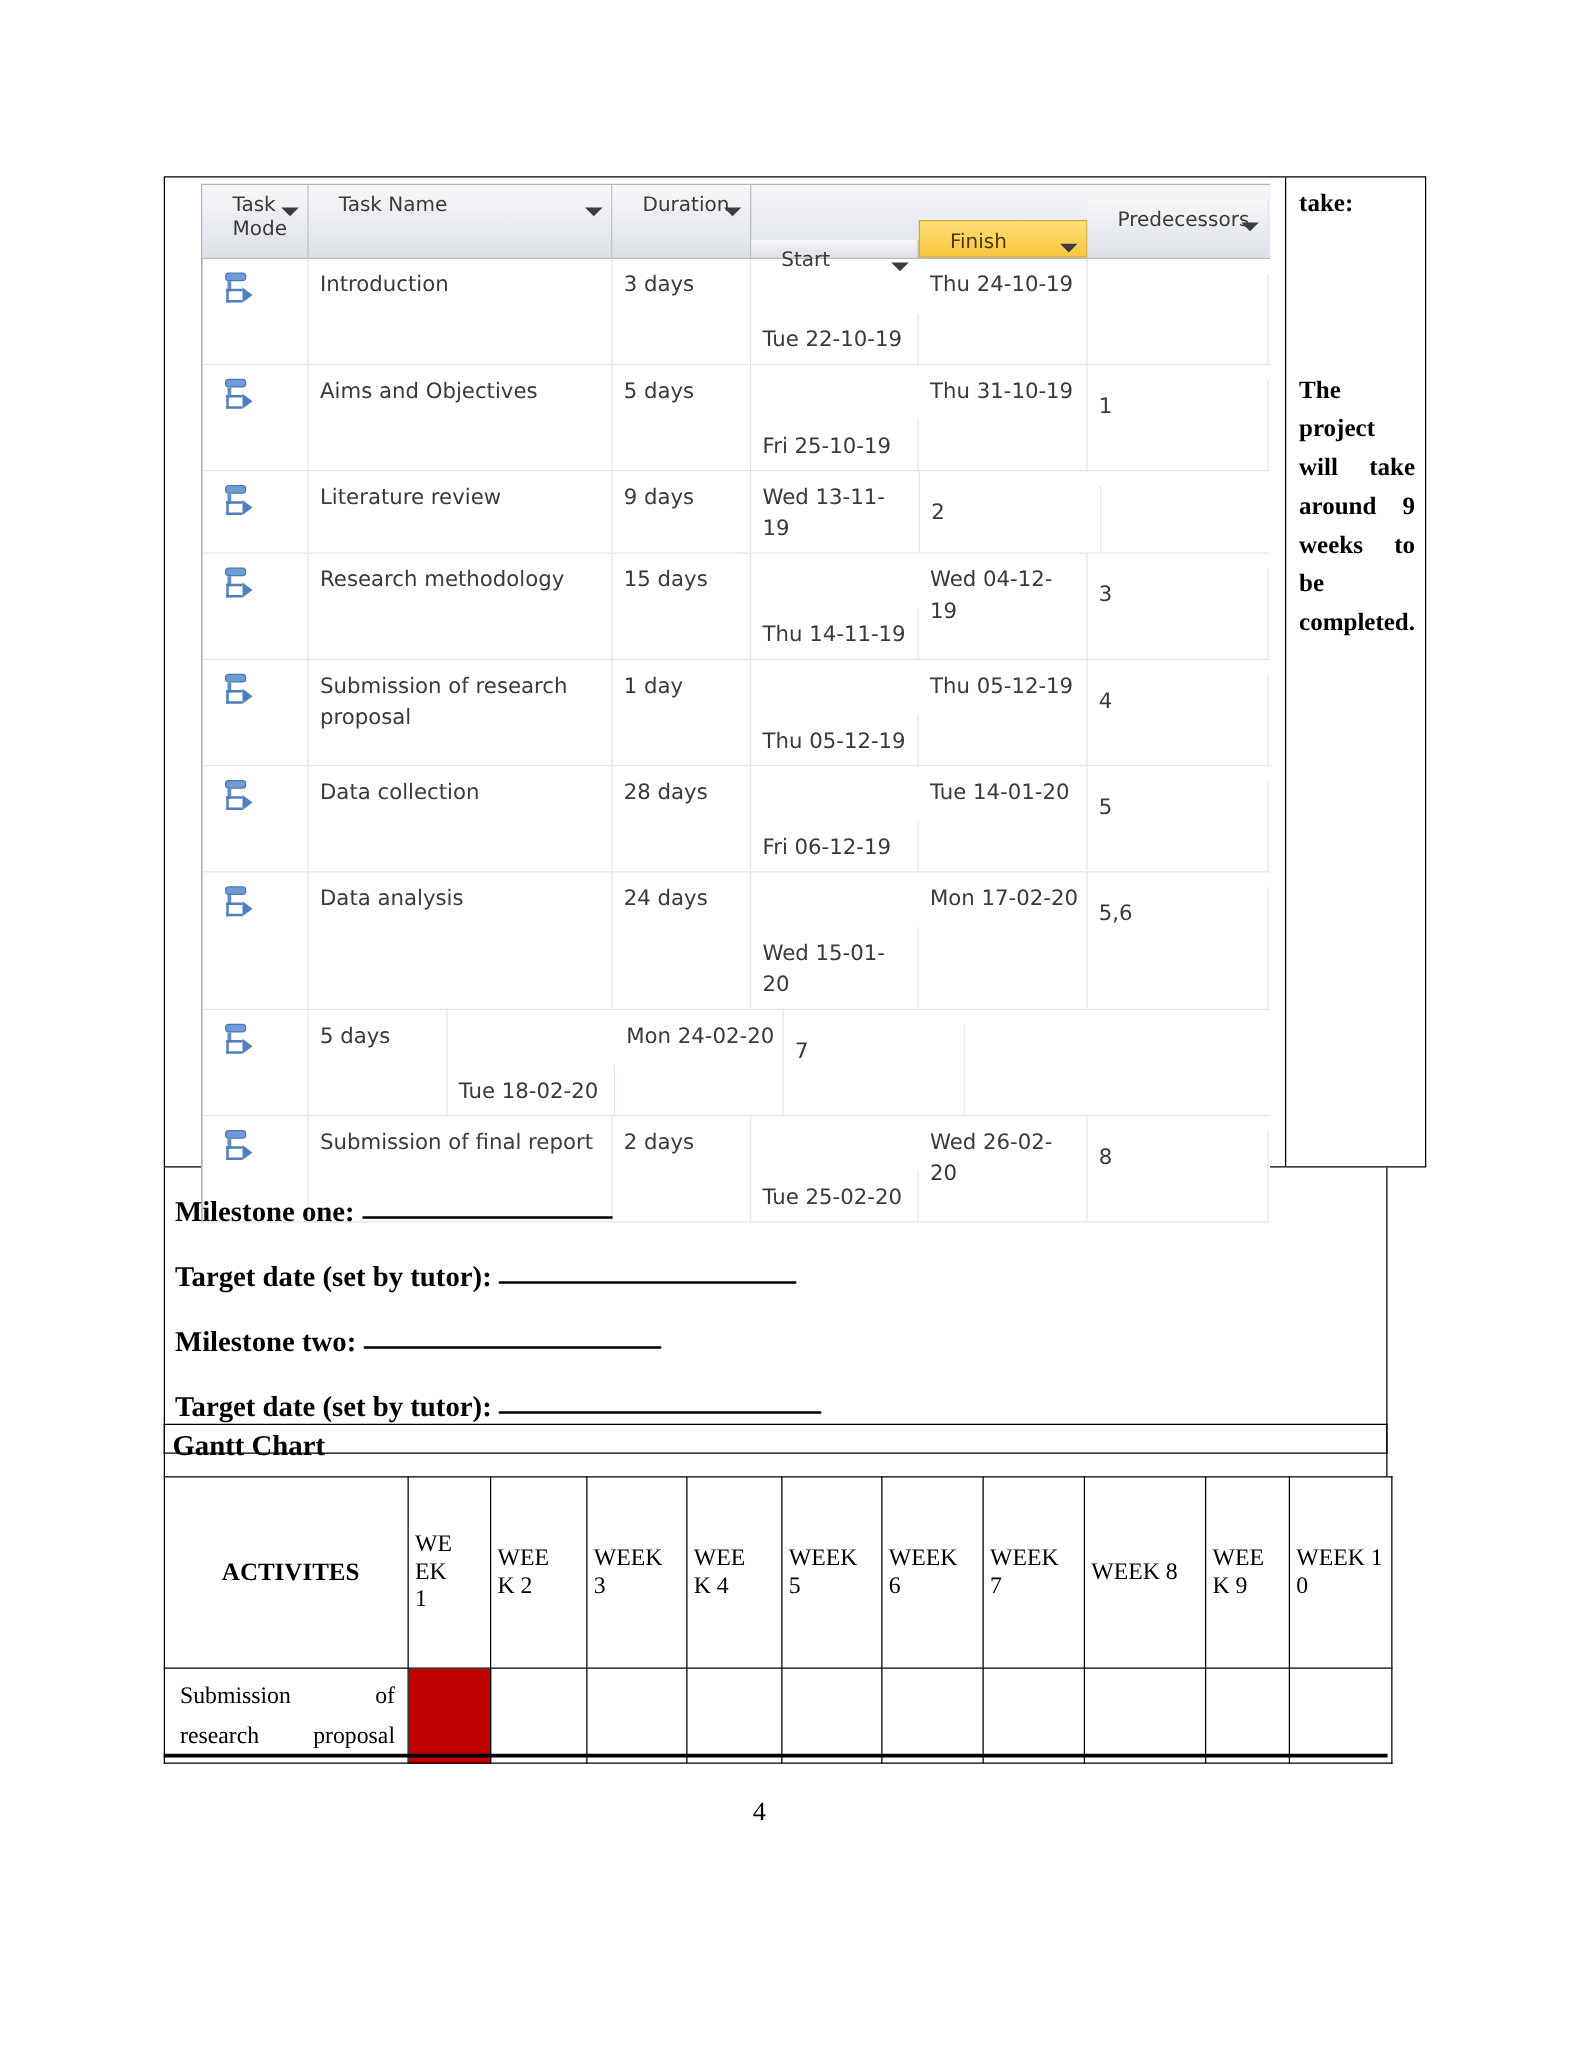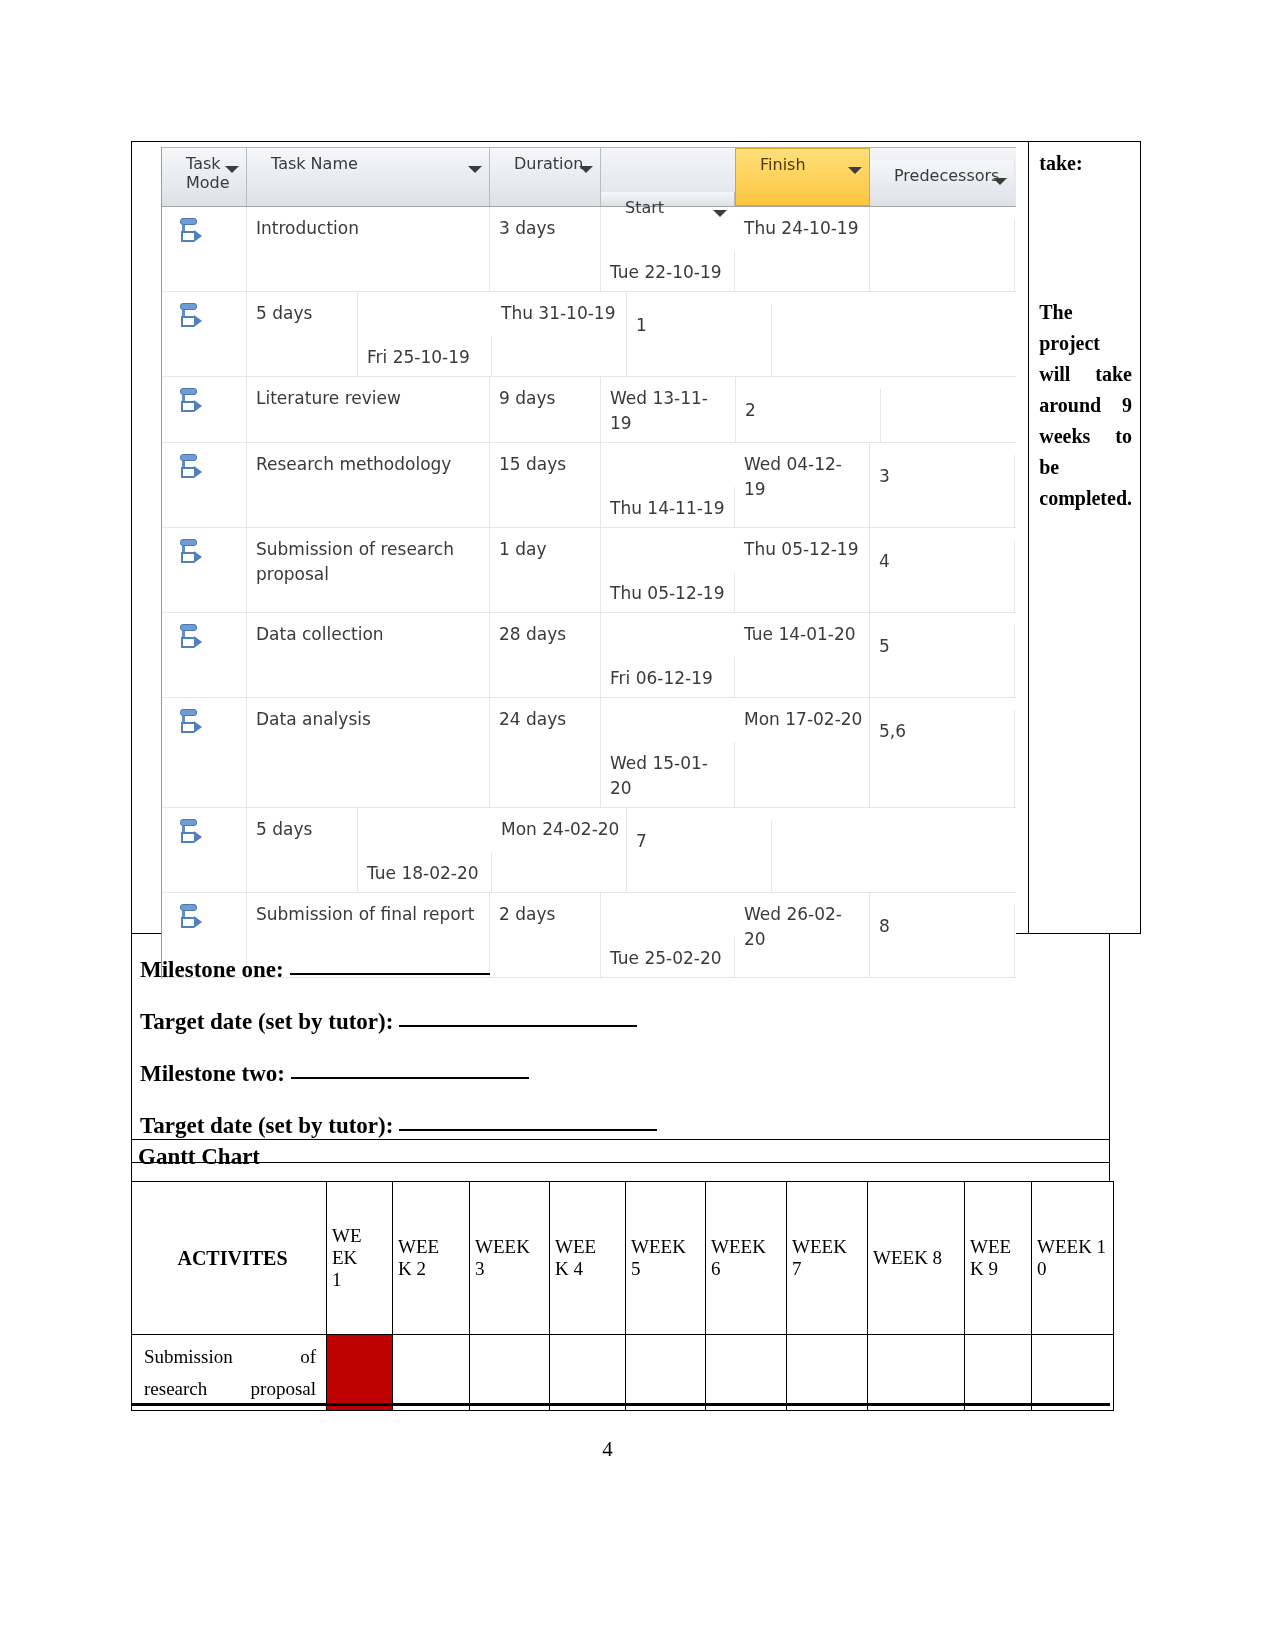--- a/index.html
+++ b/index.html
@@ -78,20 +78,21 @@
     padding: 6px 6px 0 24px;
     font-size: 16px;
     color: #3a3a3a;
     line-height: 19px;
     background: linear-gradient(#f6f7f9, #dde1e6);
   }
   .msp-hcell.highlight {
     background: linear-gradient(#ffdf7a, #fcc63f);
     border: 1px solid #d8a82a;
     color: #4a3a06;
+    margin-top: 28px;
   }
   .caret {
     position: absolute;
     right: 7px;
     top: 18px;
     width: 0; height: 0;
     border-left: 7px solid transparent;
     border-right: 7px solid transparent;
     border-top: 7px solid #3c3c3c;
   }
@@ -329,20 +330,21 @@
               <div class="msp-cell c-pred"></div>
             </div>
             <div class="msp-row">
               <div class="msp-cell c-mode">
                 <div class="mode-icon">
                   <span class="bar"></span>
                   <span class="stem"></span>
                   <span class="arrow"></span>
                 </div>
               </div>
+              <div class="msp-cell c-name">Aims and Objectives</div>
               <div class="msp-cell c-dur">5 days</div>
               <div class="msp-cell c-start">Fri 25-10-19</div>
               <div class="msp-cell c-fin">Thu 31-10-19</div>
               <div class="msp-cell c-pred">1</div>
             </div>
             <div class="msp-row">
               <div class="msp-cell c-mode">
                 <div class="mode-icon">
                   <span class="bar"></span>
                   <span class="stem"></span>

